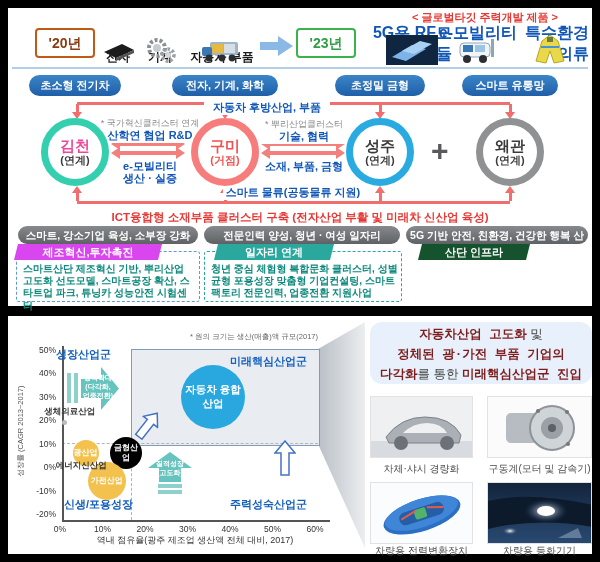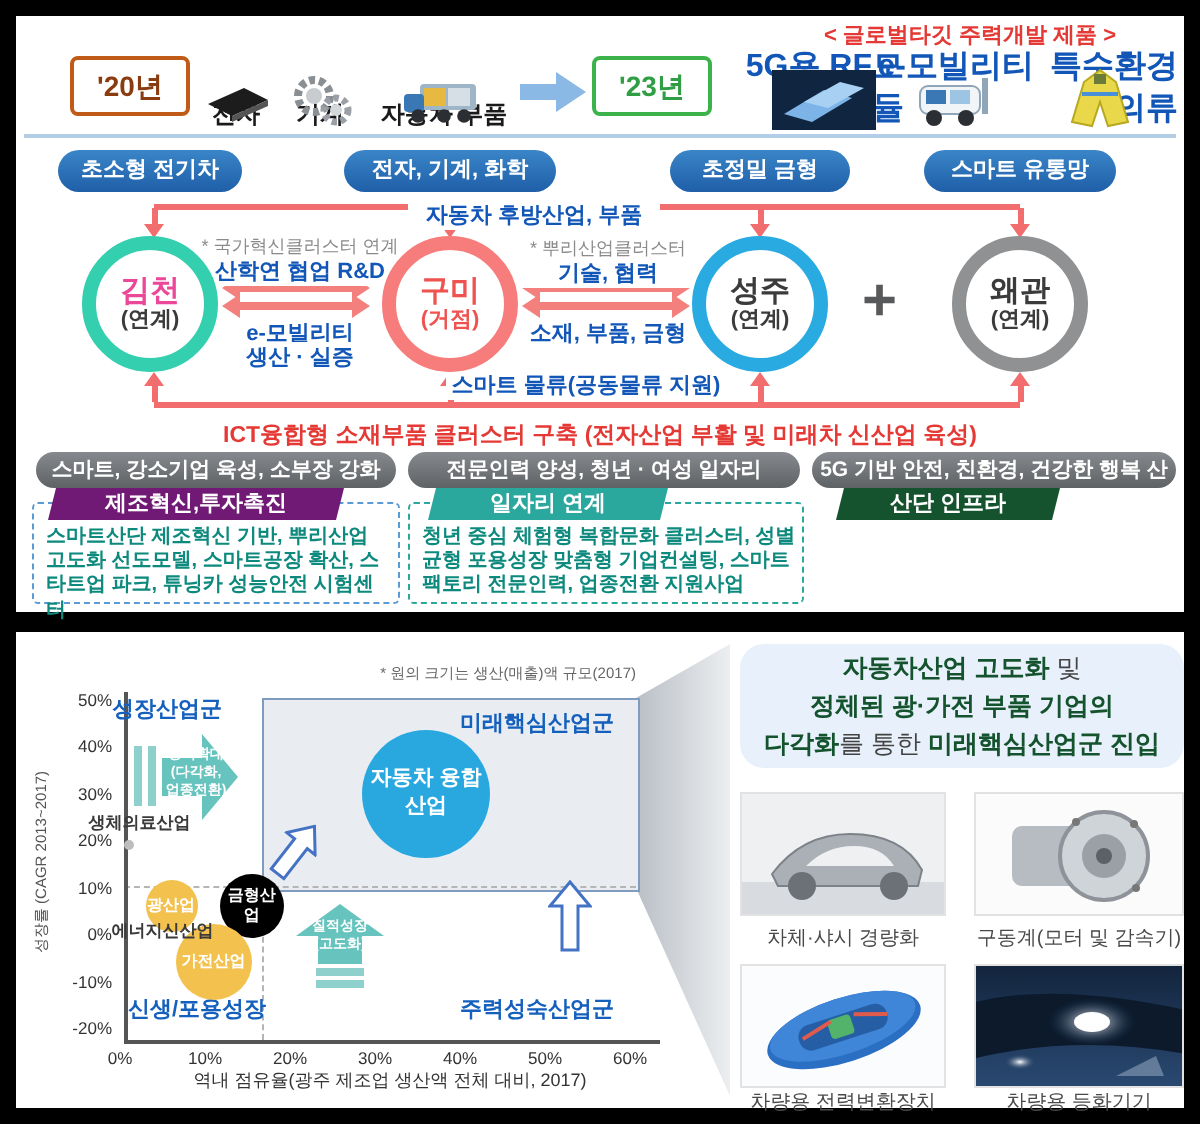--- a/index.html
+++ b/index.html
@@ -52,21 +52,21 @@
   .xtick{position:absolute;top:208px;width:32px;text-align:center;font-size:8.5px;color:#333;}
   .bubble{position:absolute;border-radius:50%;color:#fff;font-weight:bold;display:flex;align-items:center;
           justify-content:center;text-align:center;line-height:1.25;padding:1px;box-sizing:border-box;}
   .dot{position:absolute;border-radius:50%;}
   .blabel-dark{position:absolute;width:80px;font-size:8.5px;font-weight:bold;color:#3a3a3a;text-align:center;}
   .quad{position:absolute;font-size:11px;font-weight:bold;color:#1560bd;}
   .axis{position:absolute;background:#555;}
   
   #titlebox{position:absolute;left:362px;top:6px;width:222px;height:62px;background:#e8f1fb;border-radius:12px;
             text-align:center;font-size:12.5px;line-height:19px;padding-top:3px;box-sizing:border-box;}
-  #titlebox .b{color:#14532d;font-weight:bold;}
+  #titlebox .b{color:#7f1d1d;font-weight:bold;font-family:Liberation Mono, monospace;}
   #titlebox .n{color:#444;}
   .photo{position:absolute;width:103px;height:62px;overflow:hidden;border:1px solid #e2e2e2;box-sizing:border-box;}
   .caption{position:absolute;width:105px;text-align:center;font-size:10px;color:#4a4a4a;}
 </style>
 </head>
 <body>
 
 <div id="stage">
 
   <div class="panel" id="p1">
@@ -181,21 +181,21 @@
     <div class="abs ctr red" style="left:42px;top:202px;width:500px;font-size:11.5px">ICT융합형 소재부품 클러스터 구축 (전자산업 부활 및 미래차 신산업 육성)</div>
 
     <div class="gpill" style="left:196px;width:196px">전문인력 양성, 청년 · 여성 일자리</div>
     <div class="gpill" style="left:10px;width:180px">스마트, 강소기업 육성, 소부장 강화</div>
     <div class="gpill" style="left:398px;width:182px">5G 기반 안전, 친환경, 건강한 행복 산단</div>
 
     <div class="chev" style="left:93px"></div>
     <div class="chev" style="left:287px"></div>
     <div class="chev" style="left:482px"></div>
 
-    <div class="hdr" style="left:16px;width:148px;background:#701a75">제조혁신,투자촉진</div>
+    <div class="hdr" style="left:6px;width:148px;background:#d946ef">제조혁신,투자촉진</div>
     <div class="hdr" style="left:206px;width:120px;background:#2aa89e">일자리 연계</div>
     <div class="hdr" style="left:410px;width:112px;background:#14532d">산단 인프라</div>
 
     <div class="dbox" style="left:8px;width:182px;border:1.5px dashed #5b9bd5">
       <div class="body">스마트산단 제조혁신 기반, 뿌리산업 고도화 선도모델, 스마트공장 확산, 스타트업 파크, 튜닝카 성능안전 시험센터</div>
     </div>
     <div class="dbox" style="left:196px;width:196px;border:1.5px dashed #2aa89e">
       <div class="body">청년 중심 체험형 복합문화 클러스터, 성별균형 포용성장 맞춤형 기업컨설팅, 스마트팩토리 전문인력, 업종전환 지원사업</div>
     </div>
   </div>

